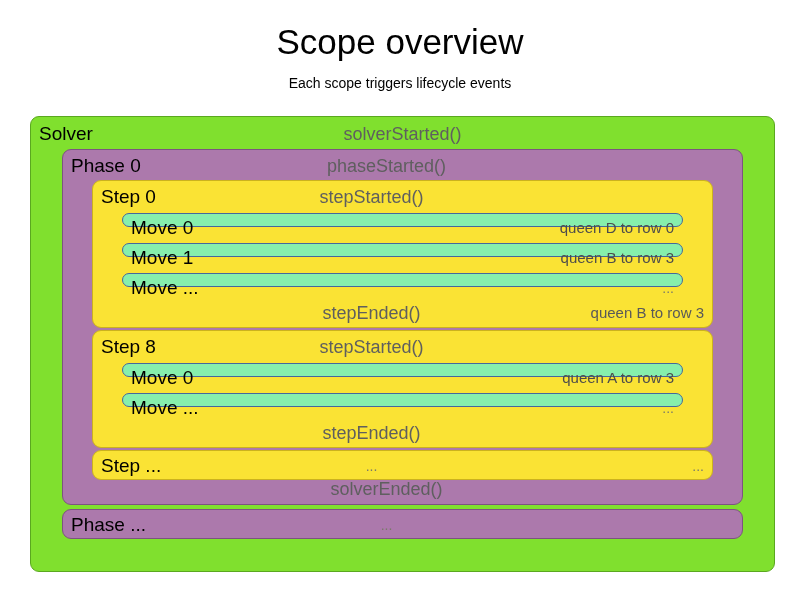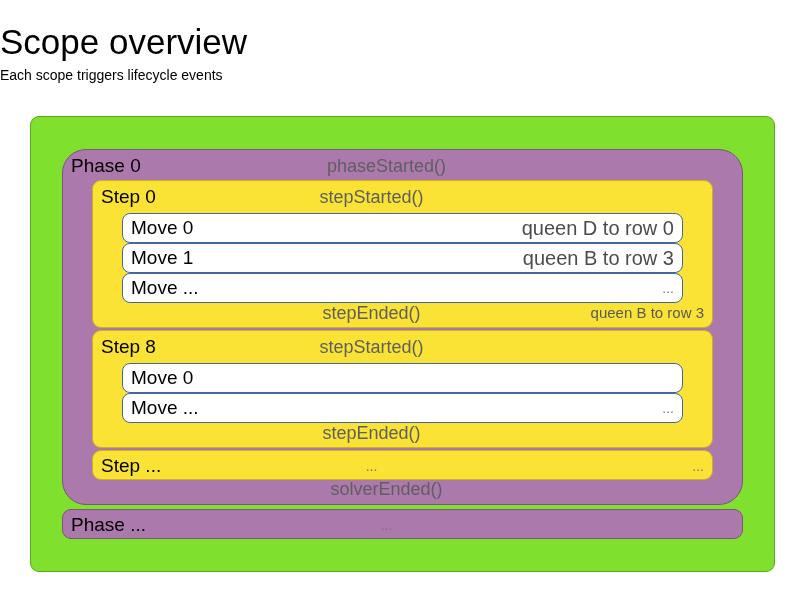--- a/index.html
+++ b/index.html
@@ -14,32 +14,33 @@
     position: relative;
     overflow: hidden;
   }
 
   
   #heading {
     position: absolute;
     left: 0;
     top: 22px;
     width: 800px;
+    text-align: center;
   }
   #title {
     font-size: 35px;
     color: #000000;
     line-height: 40px;
     white-space: nowrap;
   }
   #subtitle {
     font-size: 14px;
     color: #000000;
     line-height: 18px;
-    margin-top: 4px;
+    margin-top: 12px;
     white-space: nowrap;
   }
 
   
   .scope {
     position: absolute;
     box-sizing: border-box;
     border-radius: 9px;
     border: 1px solid rgba(0,0,0,0.45);
   }
@@ -91,61 +92,65 @@
     line-height: 30px;
     font-size: 15px;
     color: #595959;
     white-space: nowrap;
   }
 
   
   .move-row {
     position: absolute;
     box-sizing: border-box;
-    height: 30px;
+    height: 14px;
     border-radius: 8px;
     border: 1px solid #45689c;
-    background: #ffffff;
+    background: #86efac;
   }
   .move-label {
     position: absolute;
     left: 8px;
     top: 0;
     height: 28px;
     line-height: 28px;
     font-size: 19px;
     color: #000000;
     white-space: nowrap;
   }
   .move-detail {
     position: absolute;
     right: 8px;
     top: 0;
     height: 28px;
     line-height: 28px;
-    font-size: 20px;
+    font-size: 15px;
     color: #4c4c4c;
     white-space: nowrap;
   }
 
   
   .tiny-dots { font-size: 14px; color: #7a7a6a; }
 </style>
 </head>
 <body>
 
 <div id="heading">
   <div id="title">Scope overview</div>
   <div id="subtitle">Each scope triggers lifecycle events</div>
 </div>
 
 <div class="scope solver-box" style="left:30px; top:116px; width:745px; height:456px;">
 
-
-  <div class="scope phase-box" style="left:31px; top:32px; width:681px; height:356px;border-radius:24px;">
+  <div class="scope-header" style="position:absolute; left:0; top:2px; width:100%;">
+    <span class="scope-label">Solver</span>
+    <span class="event-center">solverStarted()</span>
+  </div>
+
+  <div class="scope phase-box" style="left:31px; top:32px; width:681px; height:356px;">
 
     <div class="scope-header" style="position:absolute; left:0; top:1px; width:100%;">
       <span class="scope-label">Phase 0</span>
       <span class="event-center" style="left:-32px;">phaseStarted()</span>
     </div>
 
     <div class="scope step-box" style="left:29px; top:30px; width:621px; height:148px;">
 
       <div class="scope-header" style="position:absolute; left:0; top:1px; width:100%;">
         <span class="scope-label">Step 0</span>
@@ -175,20 +180,21 @@
 
     <div class="scope step-box" style="left:29px; top:180px; width:621px; height:118px;">
 
       <div class="scope-header" style="position:absolute; left:0; top:1px; width:100%;">
         <span class="scope-label">Step 8</span>
         <span class="event-center" style="left:-62px;">stepStarted()</span>
       </div>
 
       <div class="move-row" style="left:29px; top:32px; width:561px;">
         <span class="move-label">Move 0</span>
+        <span class="move-detail">queen A to row 3</span>
       </div>
 
       <div class="move-row" style="left:29px; top:62px; width:561px;">
         <span class="move-label">Move ...</span>
         <span class="move-detail tiny-dots">...</span>
       </div>
 
       <div class="scope-footer" style="position:absolute; left:0; top:87px; width:100%;">
         <span class="event-center" style="left:-62px;">stepEnded()</span>
       </div>

